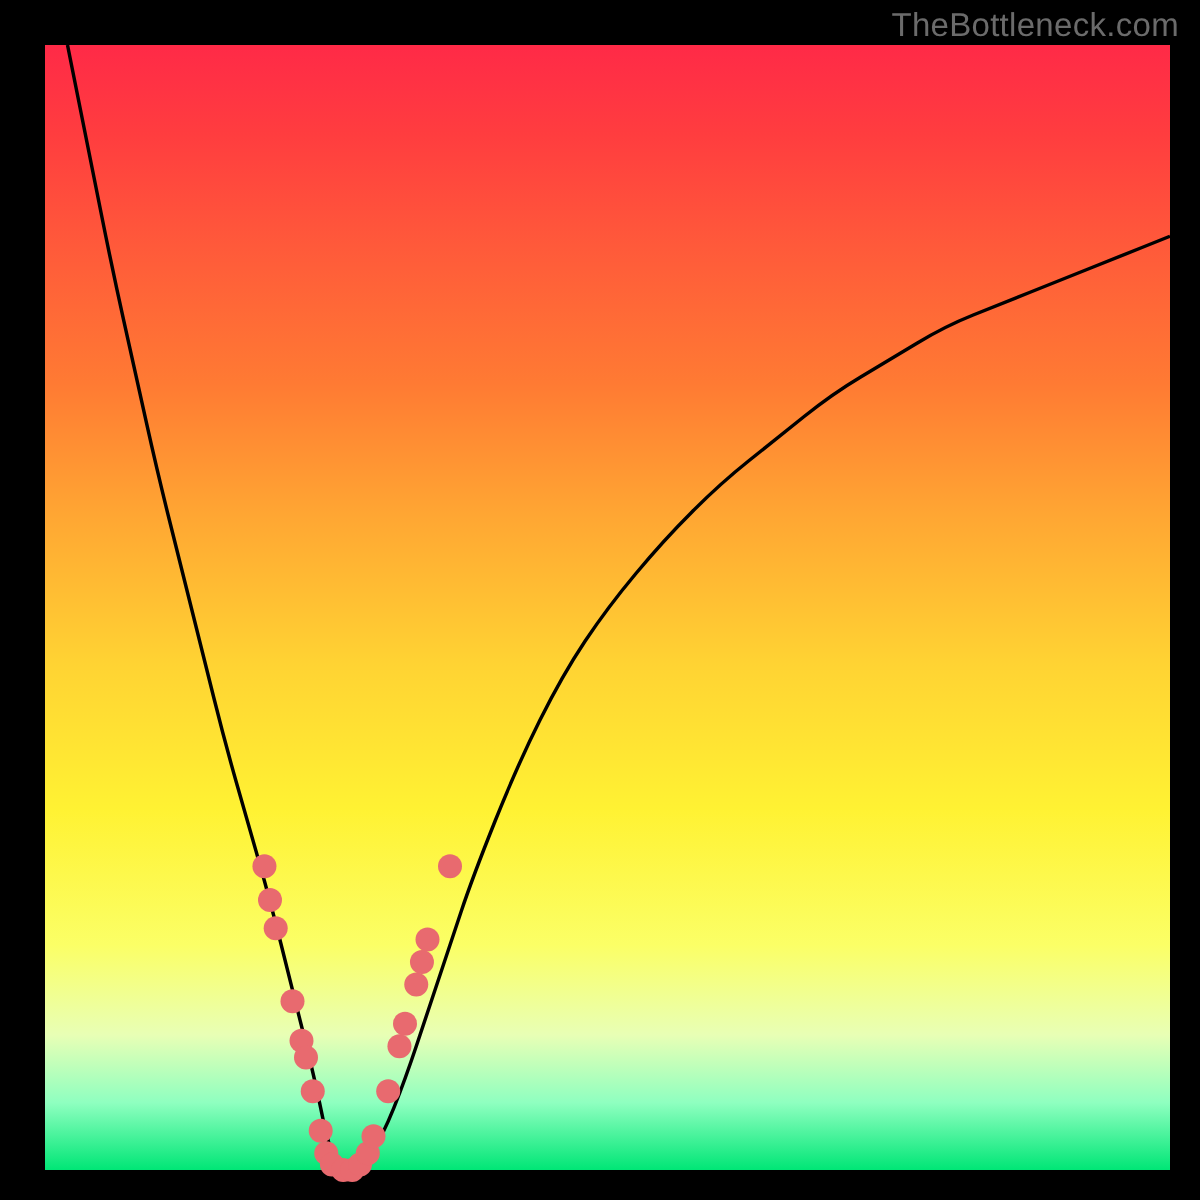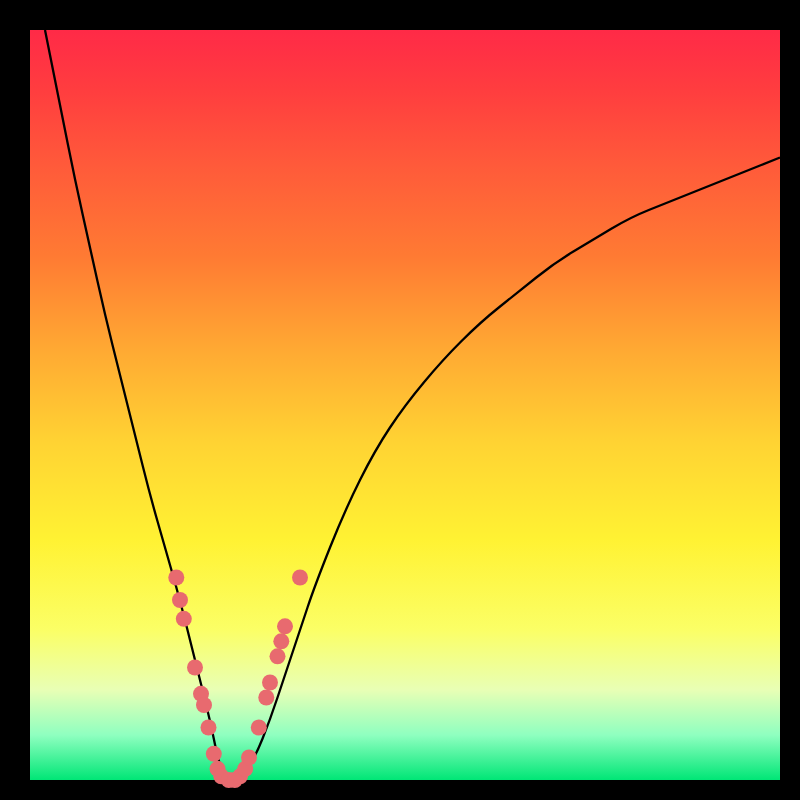--- a/index.html
+++ b/index.html
@@ -79,13 +79,14 @@
           <circle cx="228.8" cy="697.5" r="8" fill="#e86a6f" stroke="#c94f57" stroke-width="0"></circle>
           <circle cx="236.3" cy="667.5" r="8" fill="#e86a6f" stroke="#c94f57" stroke-width="0"></circle>
           <circle cx="240.0" cy="652.5" r="8" fill="#e86a6f" stroke="#c94f57" stroke-width="0"></circle>
           <circle cx="247.5" cy="626.3" r="8" fill="#e86a6f" stroke="#c94f57" stroke-width="0"></circle>
           <circle cx="251.3" cy="611.3" r="8" fill="#e86a6f" stroke="#c94f57" stroke-width="0"></circle>
           <circle cx="255.0" cy="596.3" r="8" fill="#e86a6f" stroke="#c94f57" stroke-width="0"></circle>
           <circle cx="270.0" cy="547.5" r="8" fill="#e86a6f" stroke="#c94f57" stroke-width="0"></circle>
         </g>
     </svg>
   </div>
+  <div class="watermark">TheBottleneck.com</div>
 </div>
 
 </body></html>

